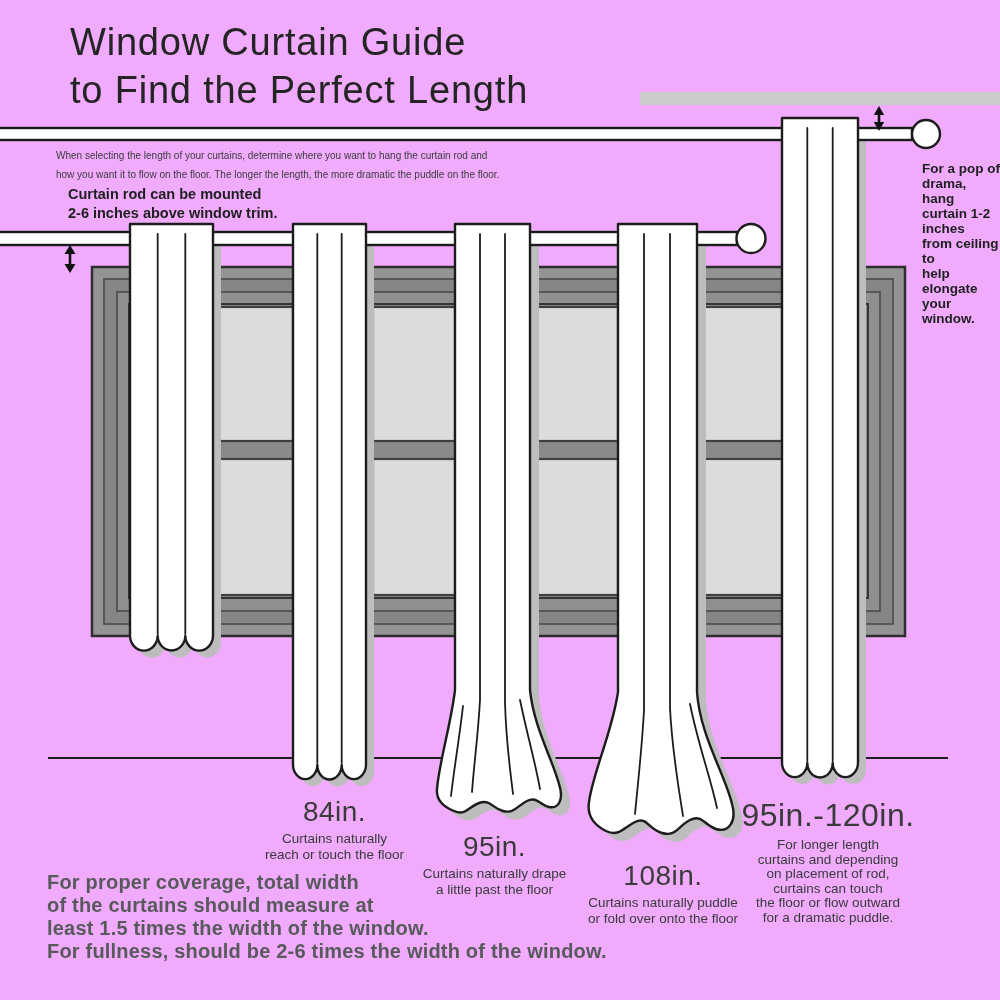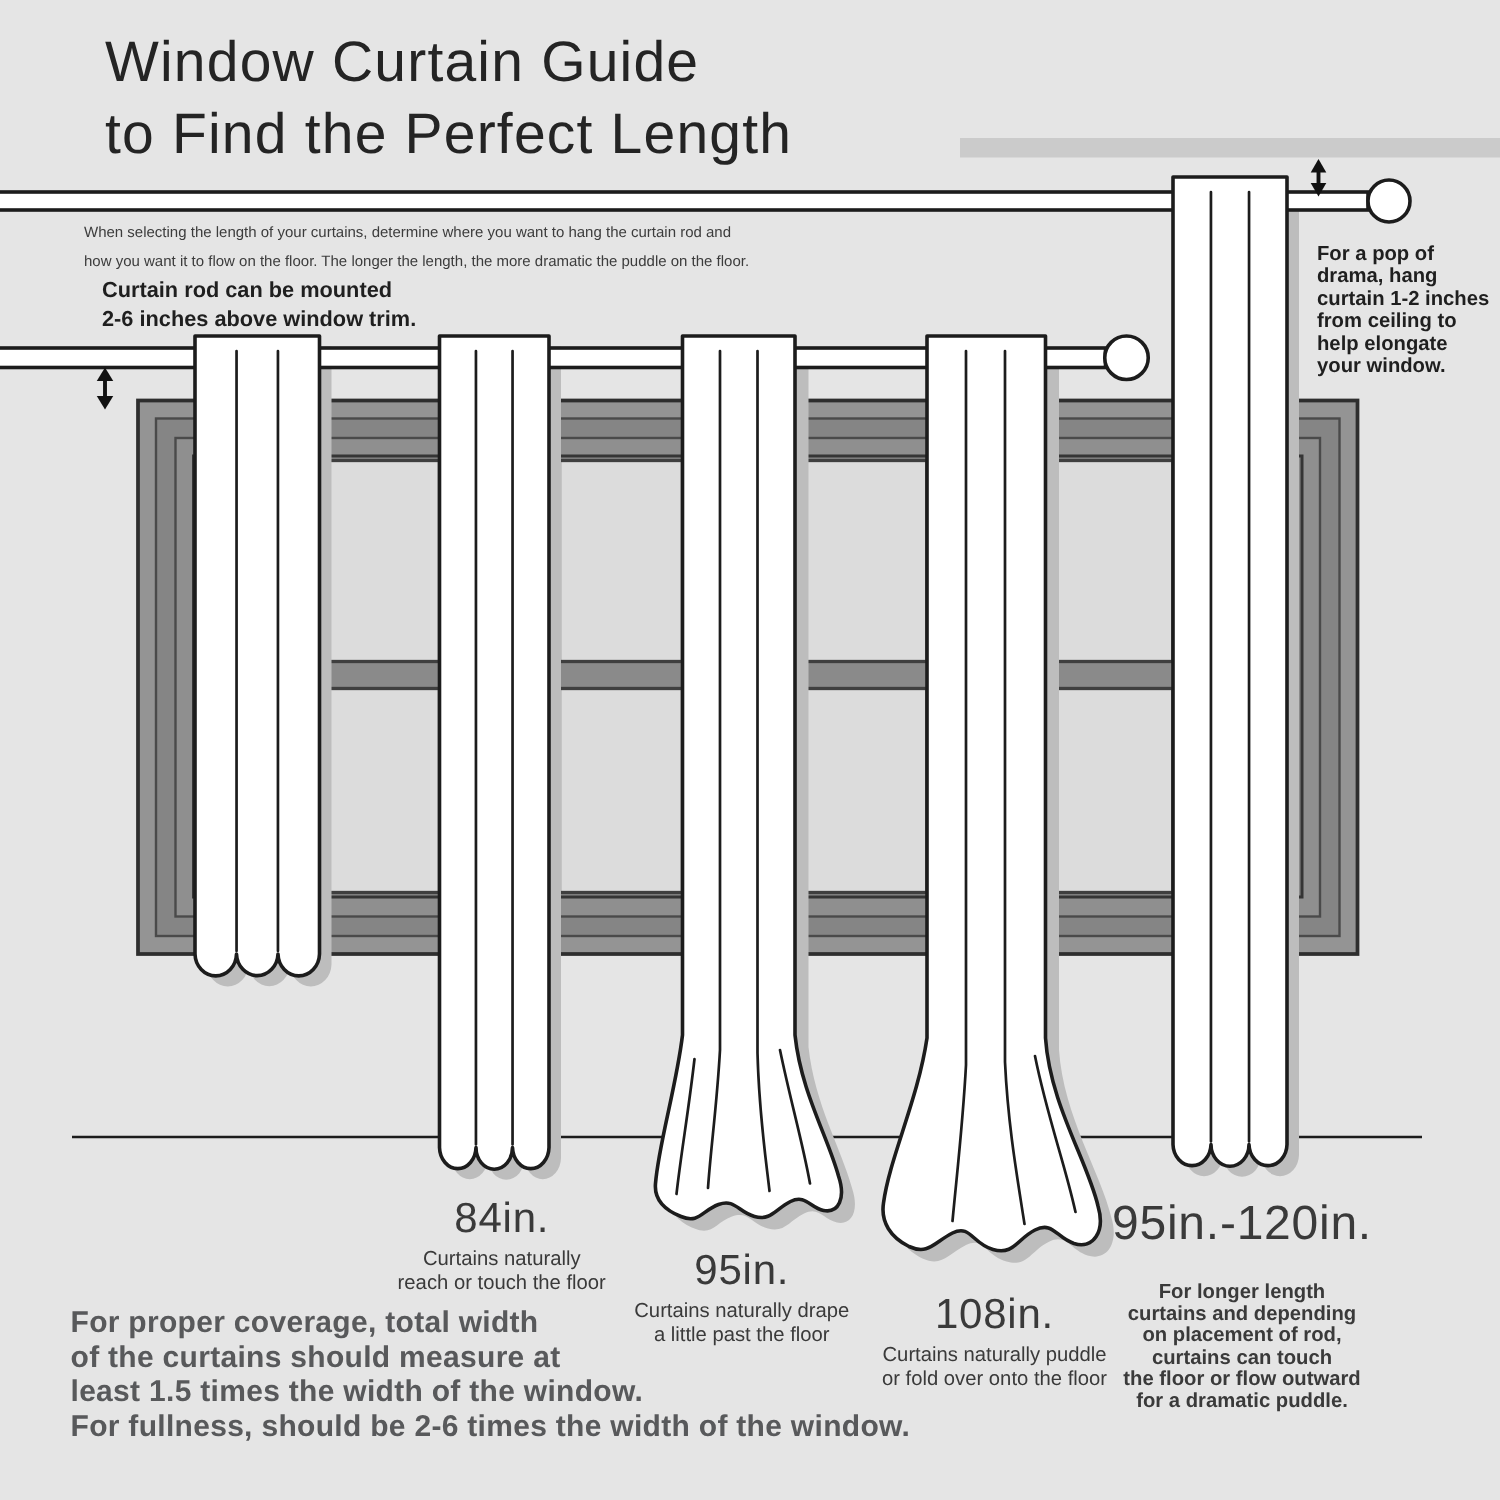--- a/index.html
+++ b/index.html
@@ -1,38 +1,38 @@
 <!DOCTYPE html>
 <html><head>
 <meta charset="utf-8">
 <style>
   html,body { margin:0; padding:0; background:#ffffff; }
   .stage {
-    position:relative; width:1000px; height:1000px; background:#e5e5e5;
+    position:relative; width:1000px; height:1000px; background:#f0abfc;
     overflow:hidden; font-family:"Liberation Sans", sans-serif; color:#3a3a3a;
   }
   .diagram { position:absolute; left:0; top:0; }
   .t { position:absolute; white-space:pre-line; }
   .title {
     left:70px; top:18px; font-size:38px; line-height:48px;
     color:#242424; letter-spacing:0.8px; font-weight:400;
   }
   .intro { left:56px; top:147px; font-size:10px; line-height:18.5px; color:#3c3c3c; }
   .rod-note { left:68px; top:185px; font-size:14.5px; line-height:18.5px; font-weight:700; color:#1f1f1f; }
-  .drama-note { left:878px; top:161px; font-size:13.5px; line-height:15px; font-weight:700; color:#1f1f1f; }
+  .drama-note { left:922px; top:161px; font-size:13.5px; line-height:15px; font-weight:700; color:#1f1f1f; }
   .len { position:absolute; text-align:center; color:#3a3a3a; }
   .len .val { font-size:28px; letter-spacing:0.5px; white-space:nowrap; }
   .len .desc { font-size:13.5px; line-height:15.6px; margin-top:3px; white-space:pre-line; }
   .l63    { left:57px;  top:678px; width:230px; }
   .l84    { left:242px; top:796px; width:185px; }
   .l95    { left:402px; top:831px; width:185px; }
   .l108   { left:570px; top:860px; width:186px; }
   .l95120 { left:737px; top:797px; width:182px; }
   .l95120 .val { font-size:32px; }
-  .l95120 .desc { line-height:14.6px; margin-top:20px;font-weight:bold; }
+  .l95120 .desc { line-height:14.6px; margin-top:4px; }
   .coverage {
     left:47px; top:871px; font-size:20px; line-height:23px;
     font-weight:700; color:#58595b; letter-spacing:0.2px;
   }
   .cpanel { fill:#ffffff; stroke:#1c1c1c; stroke-width:2.4; stroke-linejoin:round; }
   .cfold  { fill:none; stroke:#1c1c1c; stroke-width:1.8; stroke-linecap:round; }
   .cshadow { fill:#bdbdbd; }
 </style>
 </head>
 <body>

